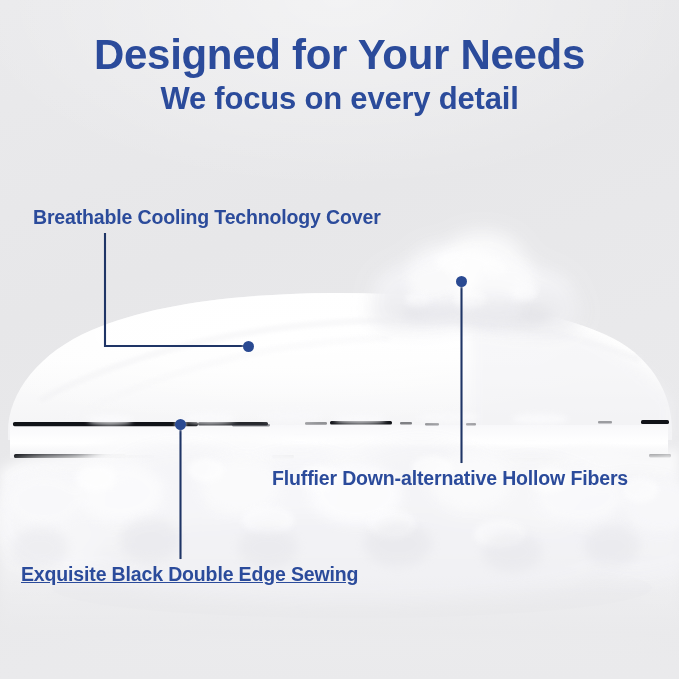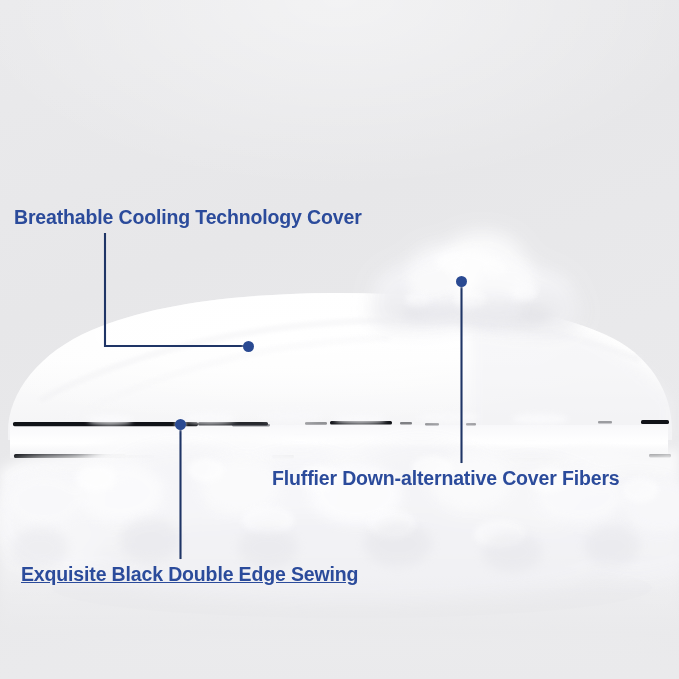--- a/index.html
+++ b/index.html
@@ -60,21 +60,21 @@
 
   
   .callout-label {
     position: absolute;
     font-size: 19.5px;
     font-weight: bold;
     white-space: nowrap;
     letter-spacing: -0.15px;
     z-index: 45;
   }
-  .lbl-cover   { left: 14px;  top: 206px; }
+  .lbl-cover   { left: 33px;  top: 206px; }
   .lbl-fibers  { left: 272px; top: 467px; }
   .lbl-sewing  { left: 21px;  top: 563px; text-decoration: underline; }
 
   .leader {
     position: absolute;
     z-index: 44;
     pointer-events: none;
   }
   .leader svg { display: block; overflow: visible; }
 
@@ -269,30 +269,34 @@
         <ellipse cx="210" cy="418" rx="26" ry="6" fill="#fafafc"></ellipse>
         <ellipse cx="290" cy="416" rx="30" ry="6" fill="#f8f8fa"></ellipse>
         <ellipse cx="360" cy="419" rx="26" ry="5" fill="#fafafc"></ellipse>
         <ellipse cx="448" cy="417" rx="30" ry="6" fill="#f9f9fb"></ellipse>
         <ellipse cx="540" cy="419" rx="28" ry="6" fill="#fafafc"></ellipse>
         <ellipse cx="110" cy="420" rx="22" ry="5" fill="#fbfbfd"></ellipse>
       </g>
     </svg>
   </div>
 
+  <div class="title-block">
+    <h1 class="title" style="color:#2B4B9B;">Designed for Your Needs</h1>
+    <h2 class="subtitle" style="color:#2B4B9B;">We focus on every detail</h2>
+  </div>
 
   <div class="callout-label lbl-cover" style="color:#2B4B9B;">Breathable Cooling Technology Cover</div>
   <div class="leader" style="left:0; top:0; width:679px; height:679px;">
     <svg width="679" height="679">
       <path d="M 105 234 L 105 346 L 248 346" fill="none" stroke="#1f3566" stroke-width="2.1" stroke-linecap="square"></path>
     </svg>
   </div>
   <div class="dot dot-cover" style="background:#2A4A92;"></div>
 
-  <div class="callout-label lbl-fibers" style="color:#2B4B9B;">Fluffier Down-alternative Cover Fibers</div>
+  <div class="callout-label lbl-fibers" style="color:#2B4B9B;">Fluffier Down-alternative Hollow Fibers</div>
   <div class="leader" style="left:0; top:0; width:679px; height:679px;">
     <svg width="679" height="679">
       <path d="M 461.5 282 L 461.5 462" fill="none" stroke="#1f3566" stroke-width="2.1" stroke-linecap="square"></path>
     </svg>
   </div>
   <div class="dot dot-fibers" style="background:#2A4A92;"></div>
 
   <div class="callout-label lbl-sewing" style="color:#2B4B9B;">Exquisite Black Double Edge Sewing</div>
   <div class="leader" style="left:0; top:0; width:679px; height:679px;">
     <svg width="679" height="679">

